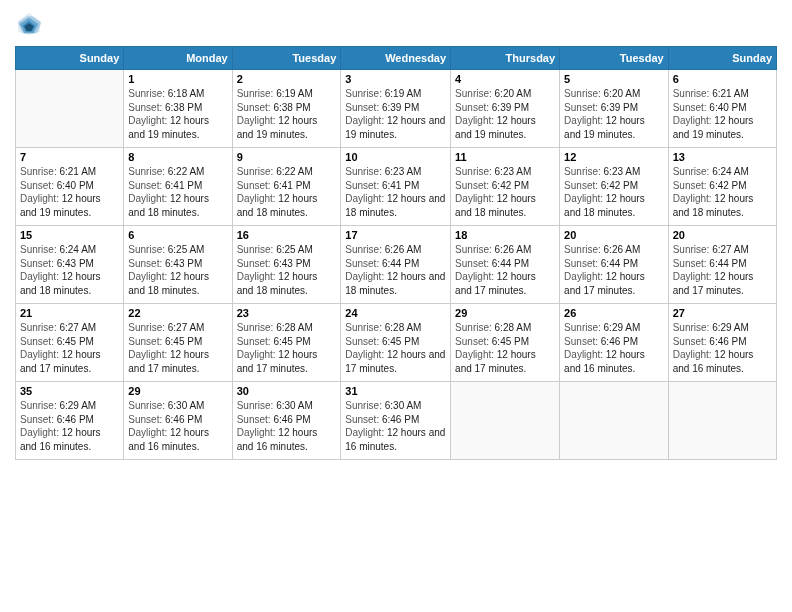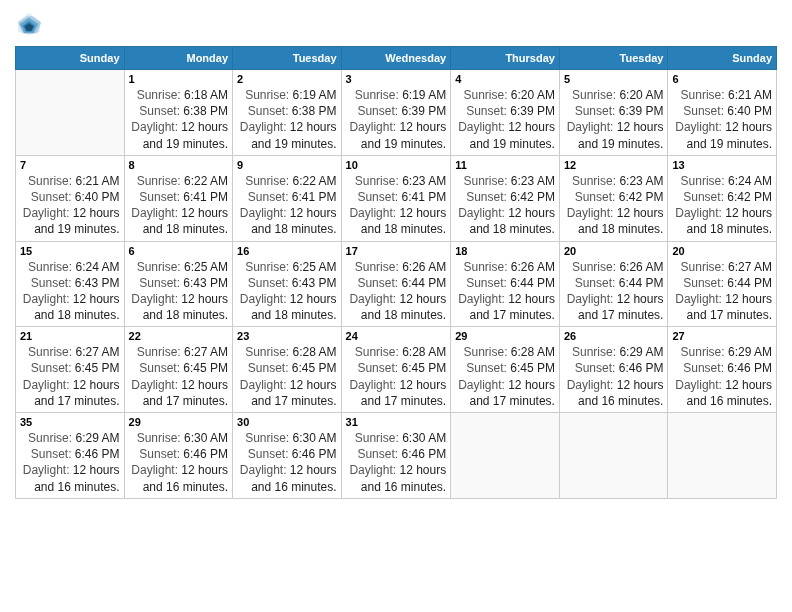--- a/index.html
+++ b/index.html
@@ -77,24 +77,23 @@
     tbody tr td.empty {
       background: #f9f9f9;
     }
     .day-num {
       font-weight: bold;
       font-size: 11px;
       margin-bottom: 2px;
       color: #000;
     }
     .day-info {
-      font-size: 12px;
+      font-size: 10px;
       color: #222;
       line-height: 1.35;
-      text-align: right;
     }
     .day-info .label {
       color: #555;
     }
   </style>
 </head>
 <body>
 
 <div class="page">
   <div class="header">

